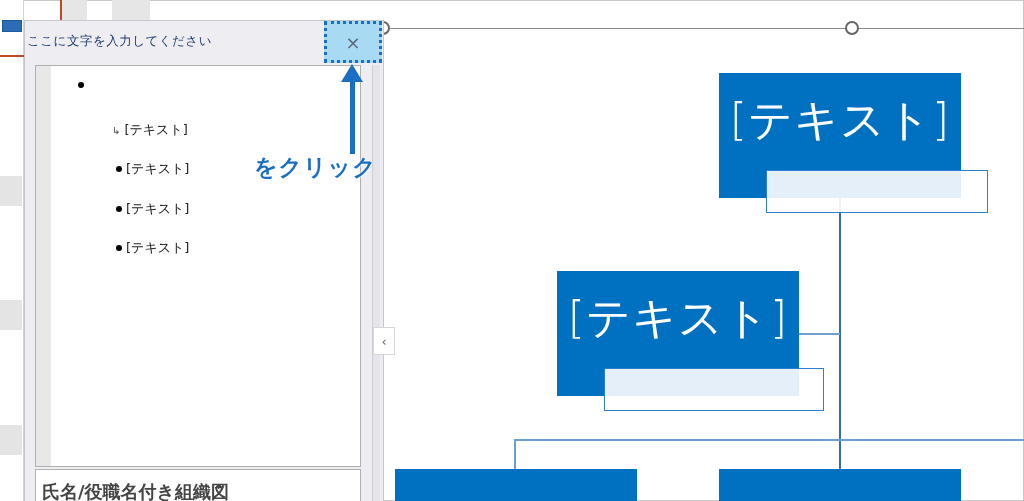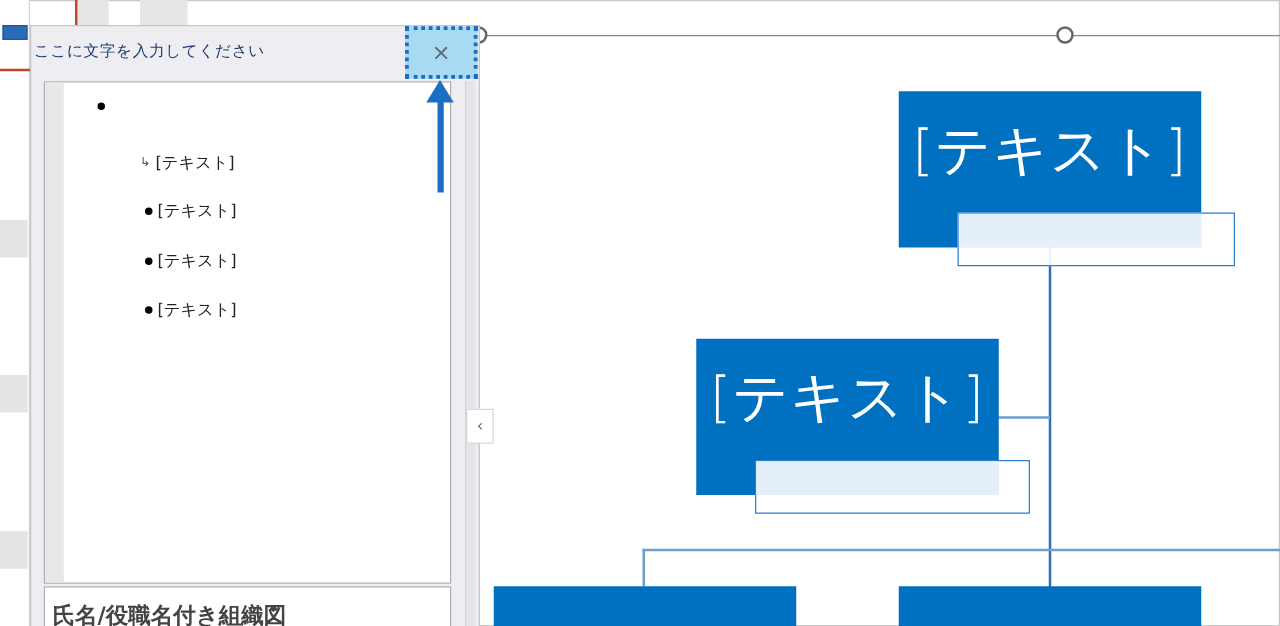--- a/index.html
+++ b/index.html
@@ -138,13 +138,14 @@
   <div class="pane-scroll"></div>
 </div>
 
 <div class="collapse-btn">
   <span>‹</span>
 </div>
 
 <div class="anno-arrow-head"></div>
 <div class="anno-arrow-shaft"></div>
 <div class="anno-text">
+  <div>をクリック</div>
 </div>
 
 </body></html>

